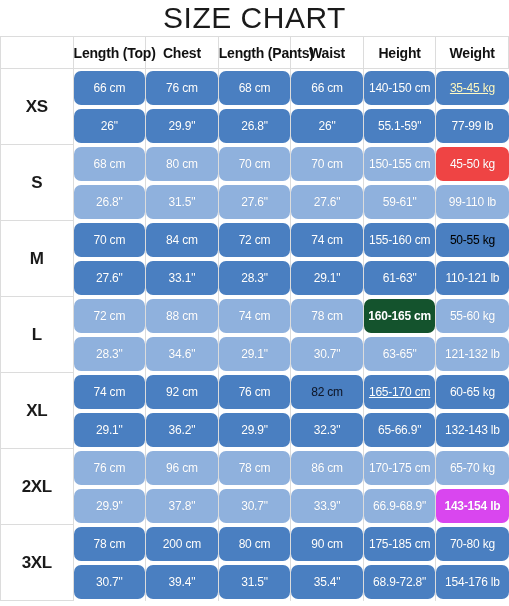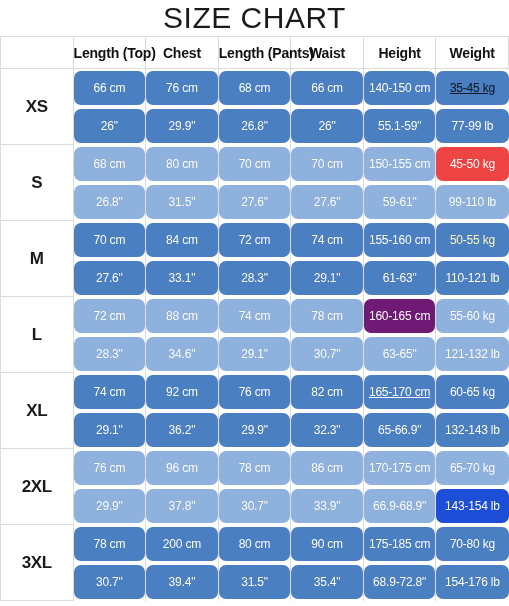--- a/index.html
+++ b/index.html
@@ -149,21 +149,21 @@
           <td class="val-cell">
             <div class="pill dark" style="background: rgb(74, 127, 193); color: rgb(255, 255, 255);">68 cm</div>
           </td>
           <td class="val-cell">
             <div class="pill dark" style="background: rgb(74, 127, 193); color: rgb(255, 255, 255);">66 cm</div>
           </td>
           <td class="val-cell">
             <div class="pill dark" style="background: rgb(74, 127, 193); color: rgb(255, 255, 255);">140-150 cm</div>
           </td>
           <td class="val-cell col-last">
-            <div class="pill dark" style="background: rgb(74, 127, 193); color: #0f172a; text-decoration: underline;">35-45 kg</div>
+            <div class="pill dark" style="background: rgb(74, 127, 193); color: #fef9c3; text-decoration: underline;">35-45 kg</div>
           </td>
         </tr>
         <tr>
           <td class="val-cell">
             <div class="pill dark" style="background: rgb(74, 127, 193); color: rgb(255, 255, 255);">26"</div>
           </td>
           <td class="val-cell">
             <div class="pill dark" style="background: rgb(74, 127, 193); color: rgb(255, 255, 255);">29.9"</div>
           </td>
           <td class="val-cell">
@@ -231,21 +231,21 @@
           <td class="val-cell">
             <div class="pill dark" style="background: rgb(74, 127, 193); color: rgb(255, 255, 255);">72 cm</div>
           </td>
           <td class="val-cell">
             <div class="pill dark" style="background: rgb(74, 127, 193); color: rgb(255, 255, 255);">74 cm</div>
           </td>
           <td class="val-cell">
             <div class="pill dark" style="background: rgb(74, 127, 193); color: rgb(255, 255, 255);">155-160 cm</div>
           </td>
           <td class="val-cell col-last">
-            <div class="pill dark" style="background: rgb(74, 127, 193); color: #fef9c3;">50-55 kg</div>
+            <div class="pill dark" style="background: rgb(74, 127, 193); color: #000000;">50-55 kg</div>
           </td>
         </tr>
         <tr>
           <td class="val-cell">
             <div class="pill dark" style="background: rgb(74, 127, 193); color: rgb(255, 255, 255);">27.6"</div>
           </td>
           <td class="val-cell">
             <div class="pill dark" style="background: rgb(74, 127, 193); color: rgb(255, 255, 255);">33.1"</div>
           </td>
           <td class="val-cell">
@@ -269,21 +269,21 @@
           <td class="val-cell">
             <div class="pill light" style="background: rgb(143, 177, 221); color: rgb(255, 255, 255);">88 cm</div>
           </td>
           <td class="val-cell">
             <div class="pill light" style="background: rgb(143, 177, 221); color: rgb(255, 255, 255);">74 cm</div>
           </td>
           <td class="val-cell">
             <div class="pill light" style="background: rgb(143, 177, 221); color: rgb(255, 255, 255);">78 cm</div>
           </td>
           <td class="val-cell">
-            <div class="pill light" style="background: #701a75; color: rgb(255, 255, 255);">160-165 cm</div>
+            <div class="pill light" style="background: #14532d; color: rgb(255, 255, 255); font-weight: bold;">160-165 cm</div>
           </td>
           <td class="val-cell col-last">
             <div class="pill light" style="background: rgb(143, 177, 221); color: rgb(255, 255, 255);">55-60 kg</div>
           </td>
         </tr>
         <tr>
           <td class="val-cell">
             <div class="pill light" style="background: rgb(143, 177, 221); color: rgb(255, 255, 255);">28.3"</div>
           </td>
           <td class="val-cell">
@@ -307,21 +307,21 @@
           <td class="val-cell">
             <div class="pill dark" style="background: rgb(74, 127, 193); color: rgb(255, 255, 255);">74 cm</div>
           </td>
           <td class="val-cell">
             <div class="pill dark" style="background: rgb(74, 127, 193); color: rgb(255, 255, 255);">92 cm</div>
           </td>
           <td class="val-cell">
             <div class="pill dark" style="background: rgb(74, 127, 193); color: rgb(255, 255, 255);">76 cm</div>
           </td>
           <td class="val-cell">
-            <div class="pill dark" style="background: rgb(74, 127, 193); color: #ffffff;">82 cm</div>
+            <div class="pill dark" style="background: rgb(74, 127, 193); color: #0f172a;">82 cm</div>
           </td>
           <td class="val-cell">
             <div class="pill dark" style="background: rgb(74, 127, 193); color: rgb(255, 255, 255); text-decoration: underline;">165-170 cm</div>
           </td>
           <td class="val-cell col-last">
             <div class="pill dark" style="background: rgb(74, 127, 193); color: rgb(255, 255, 255);">60-65 kg</div>
           </td>
         </tr>
         <tr>
           <td class="val-cell">
@@ -374,21 +374,21 @@
           <td class="val-cell">
             <div class="pill light" style="background: rgb(143, 177, 221); color: rgb(255, 255, 255);">30.7"</div>
           </td>
           <td class="val-cell">
             <div class="pill light" style="background: rgb(143, 177, 221); color: rgb(255, 255, 255);">33.9"</div>
           </td>
           <td class="val-cell">
             <div class="pill light" style="background: rgb(143, 177, 221); color: rgb(255, 255, 255);">66.9-68.9"</div>
           </td>
           <td class="val-cell col-last">
-            <div class="pill light" style="background: #1d4ed8; color: rgb(255, 255, 255);">143-154 lb</div>
+            <div class="pill light" style="background: #d946ef; color: rgb(255, 255, 255); font-weight: bold;">143-154 lb</div>
           </td>
         </tr>
         <tr>
           <td class="size-cell" rowspan="2">3XL</td>
           <td class="val-cell">
             <div class="pill dark" style="background: rgb(74, 127, 193); color: rgb(255, 255, 255);">78 cm</div>
           </td>
           <td class="val-cell">
             <div class="pill dark" style="background: rgb(74, 127, 193); color: rgb(255, 255, 255);">200 cm</div>
           </td>

